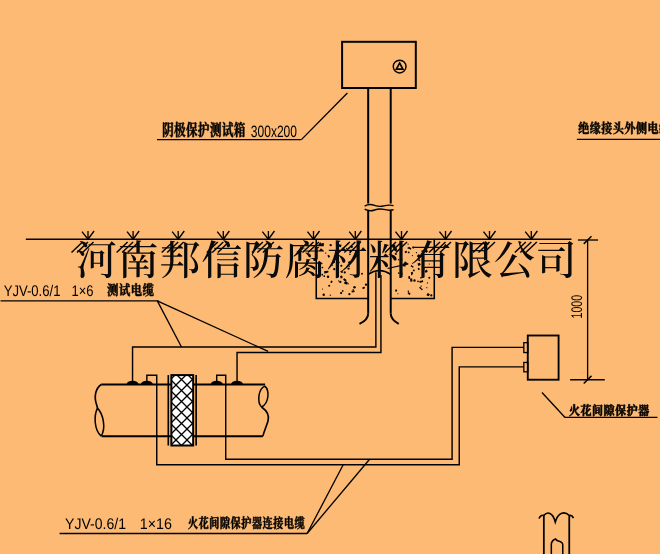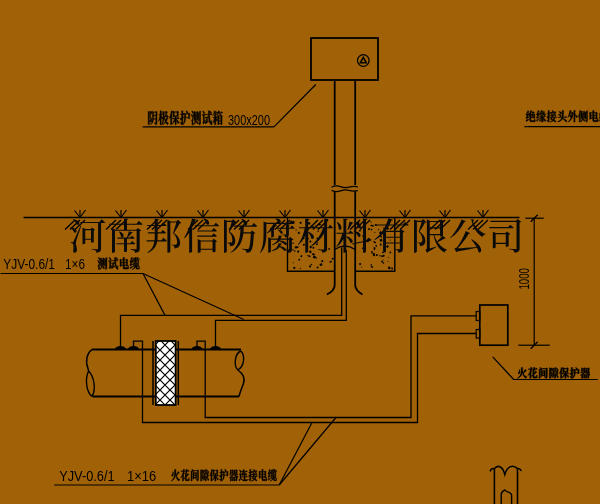--- a/index.html
+++ b/index.html
@@ -1,14 +1,14 @@
 <!DOCTYPE html>
 <html><head><meta charset="utf-8"><style>
 html,body{margin:0;padding:0;background:#fff;}
-#pg{position:relative;width:600px;height:504px;background:#a16207;overflow:hidden;}
+#pg{position:relative;width:600px;height:504px;background:#fdba74;overflow:hidden;}
 </style></head><body>
 <div id="pg"><svg width="600" height="504" viewBox="0 0 600 504" shape-rendering="geometricPrecision">
 <line x1="23.5" y1="217.5" x2="519.5" y2="217.5" stroke="#000" stroke-width="1.4"></line>
 <line x1="80.0" y1="217.5" x2="80.0" y2="210.0" stroke="#000" stroke-width="1.2"></line>
 <line x1="80.0" y1="217.5" x2="74.5" y2="210.5" stroke="#000" stroke-width="1.2"></line>
 <line x1="80.0" y1="217.5" x2="85.5" y2="210.0" stroke="#000" stroke-width="1.2"></line>
 <line x1="65.0" y1="229.5" x2="75.0" y2="220.0" stroke="#000" stroke-width="1.3"></line>
 <line x1="70.0" y1="229.5" x2="80.0" y2="220.0" stroke="#000" stroke-width="1.3"></line>
 <line x1="75.0" y1="229.5" x2="85.0" y2="220.0" stroke="#000" stroke-width="1.3"></line>
 <line x1="121.0" y1="217.5" x2="121.0" y2="210.0" stroke="#000" stroke-width="1.2"></line>

